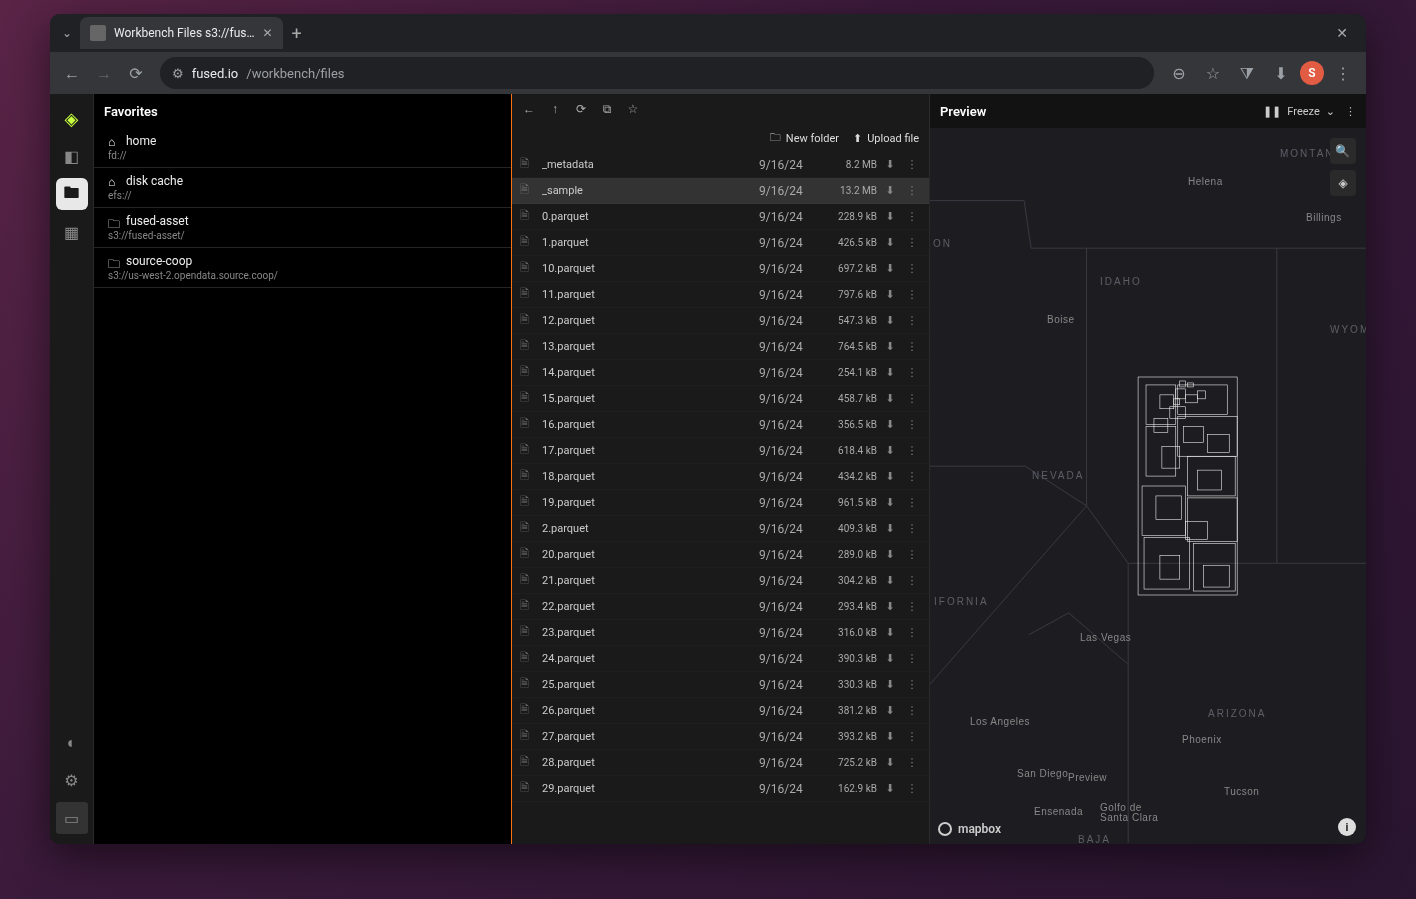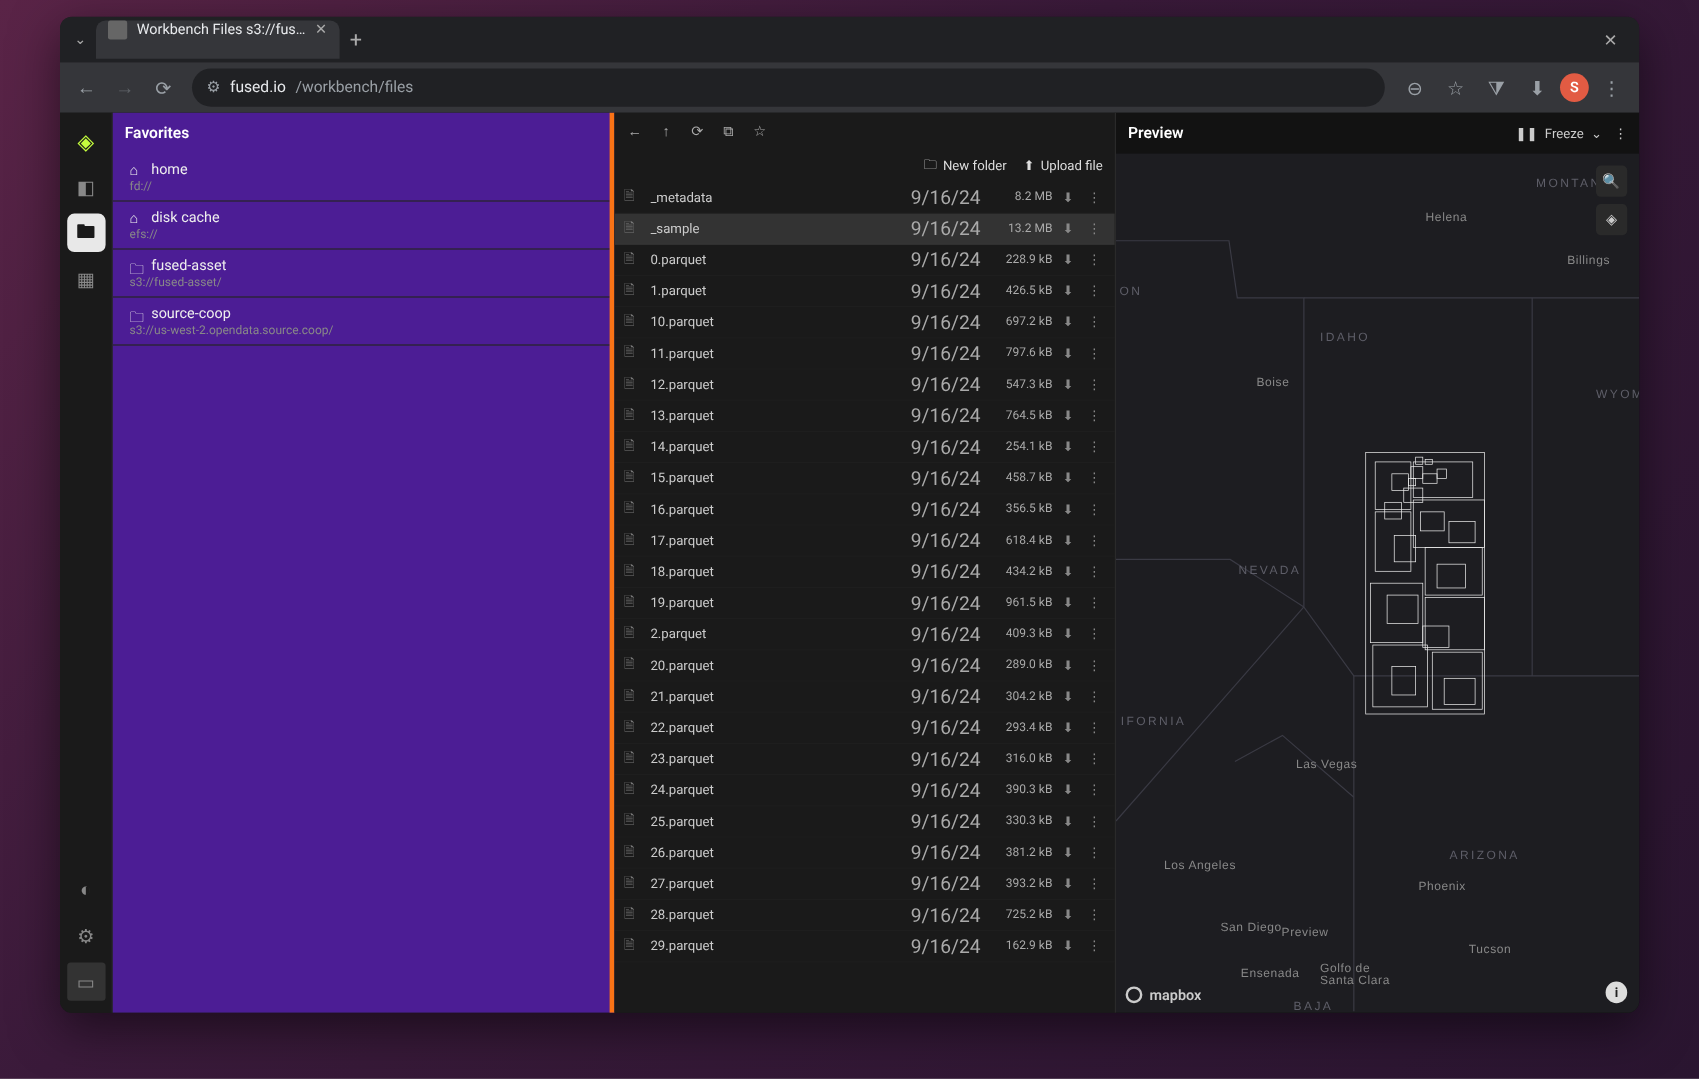--- a/index.html
+++ b/index.html
@@ -28,21 +28,21 @@
   align-items: center;
   padding: 0 8px;
 }
 .tab-strip .caret { color: #aaa; width: 18px; text-align:center; cursor:pointer; font-size:12px;}
 .tab {
   background: #35363a;
   color: #e8eaed;
   height: 32px;
   border-radius: 8px 8px 0 0;
   display: flex;
-  align-items: flex-start;
+  align-items: center;
   padding: 0 10px;
   margin-left: 4px;
   font-size: 12px;
   max-width: 220px;
 }
 .tab .favicon { width:16px;height:16px;margin-right:8px;background:#666;border-radius:2px;display:inline-block;}
 .tab .title { white-space:nowrap;overflow:hidden;text-overflow:ellipsis;flex:1;}
 .tab .close { margin-left: 8px; color:#aaa; cursor:pointer;}
 .newtab { color:#aaa; width:28px; text-align:center; font-size:18px; cursor:pointer;}
 .window-close { margin-left:auto; color:#aaa; padding:0 10px; cursor:pointer; font-size:14px;}
@@ -89,22 +89,22 @@
   padding-top:8px;
   gap:6px;
 }
 .rail .rail-btn { width:32px;height:32px;display:flex;align-items:center;justify-content:center;border-radius:6px;cursor:pointer;color:#888;font-size:16px;}
 .rail .rail-btn.active { background:#e8e8e8;color:#1a1a1a;}
 .rail .rail-btn.logo { color:#c5ff3d; font-size:18px;}
 .rail .bottom { margin-top:auto; margin-bottom:10px; display:flex;flex-direction:column;gap:6px;align-items:center;}
 
 .favorites {
   width: 418px;
-  background: #4c1d95;
-  border-right: 4px solid #f97316;
+  background: #000000;
+  border-right: 1px solid #f97316;
   overflow-y: auto;
 }
 .panel-header {
   height: 34px;
   display:flex;
   align-items:center;
   padding:0 10px;
   font-size:13px;
   font-weight:600;
   color:#fff;
@@ -160,21 +160,21 @@
   display:flex;
   align-items:center;
   padding:0 8px;
   font-size:11px;
   color:#ccc;
   border-bottom:1px solid rgba(255,255,255,0.02);
 }
 .file-row.selected { background:#333;}
 .file-row .file-icon { width:14px;color:#777;margin-right:8px;}
 .file-row .file-name { flex:1; white-space:nowrap;overflow:hidden;text-overflow:ellipsis;}
-.file-row .file-date { width:50px; text-align:left; color:#aaa; font-size:16px;}
+.file-row .file-date { width:50px; text-align:left; color:#aaa; font-size:12px;}
 .file-row .file-size { width:62px; text-align:right; color:#aaa; font-size:10px; margin-left:6px;}
 .file-row .dl,.file-row .more { width:18px;text-align:center;color:#888;cursor:pointer;margin-left:4px;}
 
 .preview {
   flex:1;
   background:#121212;
   display:flex;
   flex-direction:column;
   position:relative;
 }

